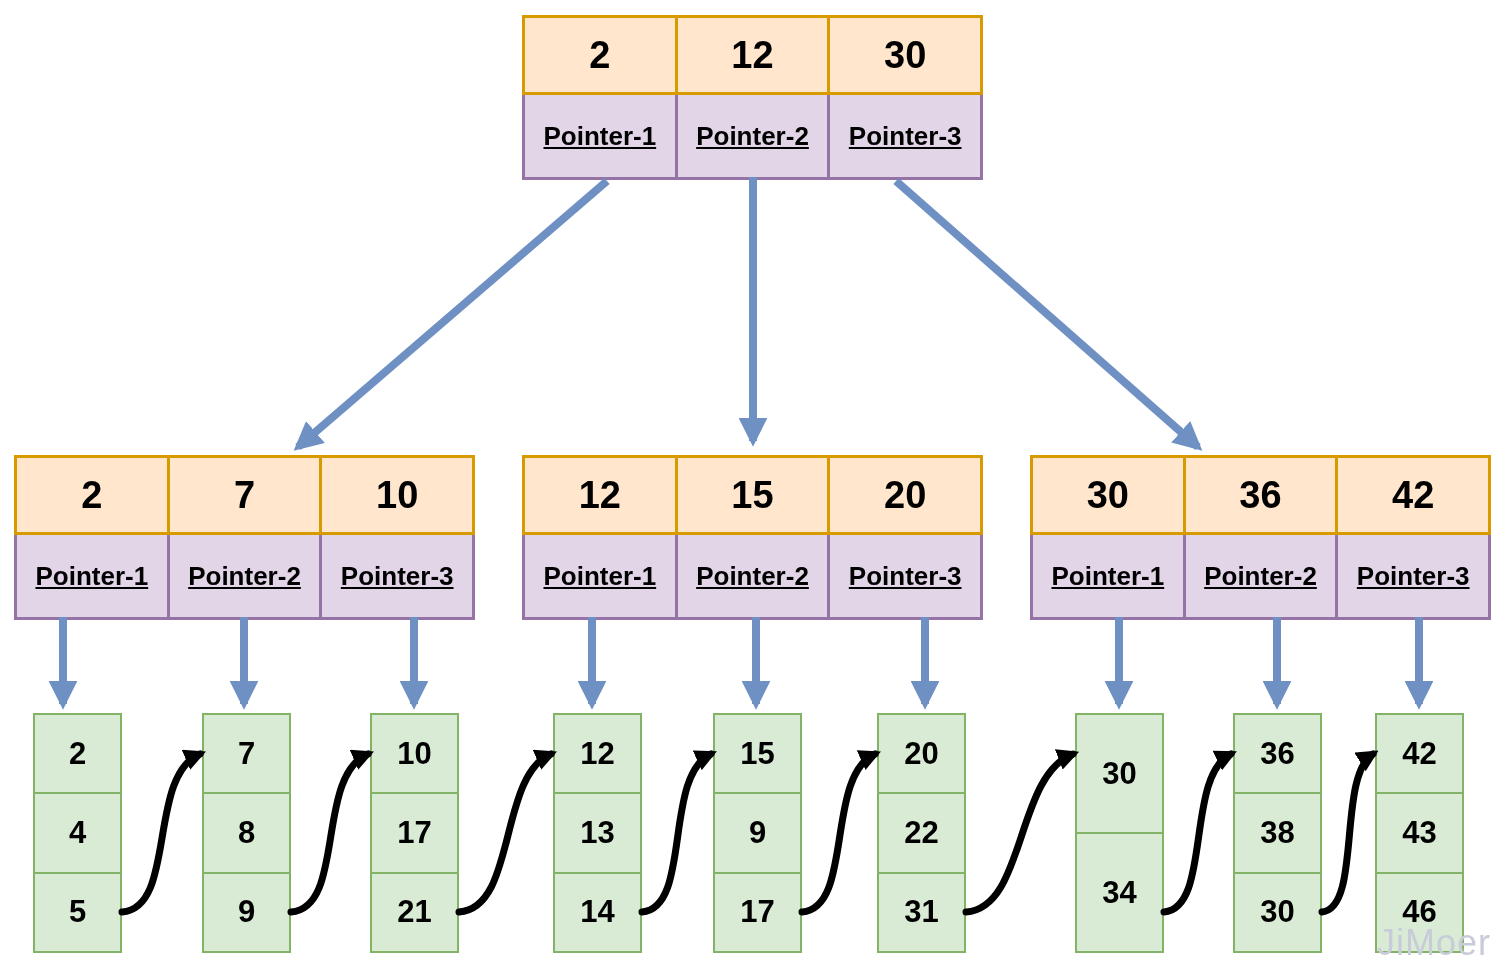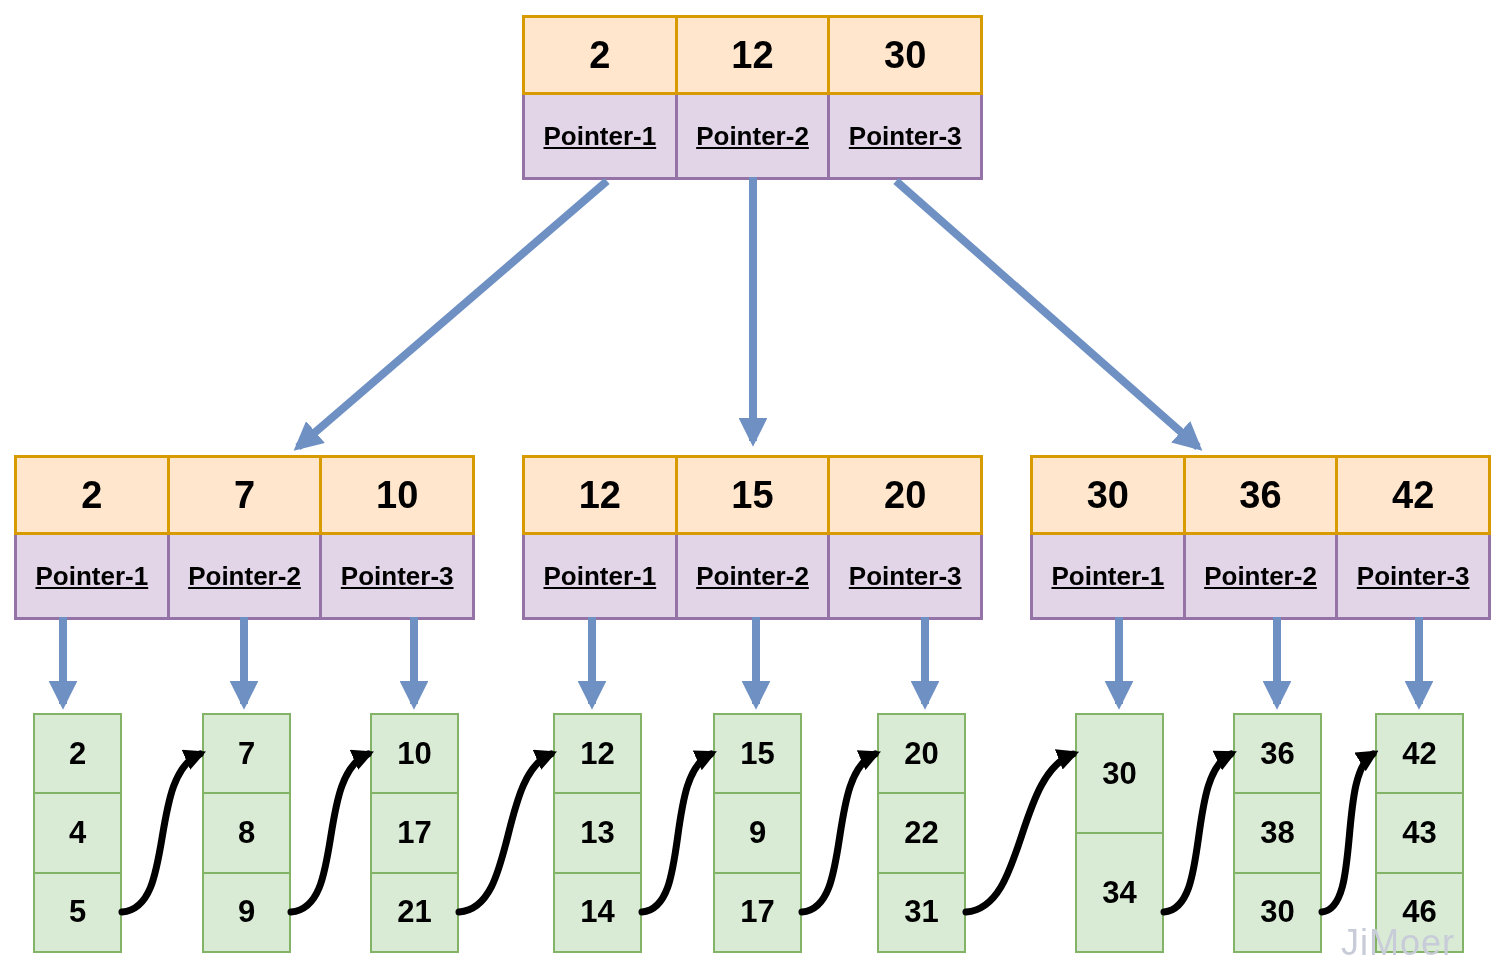--- a/index.html
+++ b/index.html
@@ -21,21 +21,21 @@
     position:absolute;top:713px;width:89px;height:240px;box-sizing:border-box;
     border:2px solid var(--leaf-border);background:var(--leaf-fill);
     display:flex;flex-direction:column;
   }
   .lcell{flex:1;display:flex;align-items:center;justify-content:center;
     font-size:31px;font-weight:bold;color:var(--text);}
   .lcell + .lcell{border-top:2px solid var(--leaf-border);}
   svg.overlay{position:absolute;left:0;top:0;pointer-events:none;}
   .bluearrow{stroke:var(--arrow-blue);stroke-width:8;fill:none;}
   .blackarrow{stroke:var(--arrow-black);stroke-width:7;fill:none;stroke-linecap:round;}
-  .watermark{position:absolute;left:1341px;top:922px;font-size:36px;
+  .watermark{position:absolute;left:1377px;top:922px;font-size:36px;
     color:var(--watermark-color);letter-spacing:1px;}
 </style>
 </head>
 <body>
 
 <div class="canvas">
 
   <div class="hnode" style="left:522px;top:15px;">
     <div class="row keys">
       <div class="cell">2</div>

